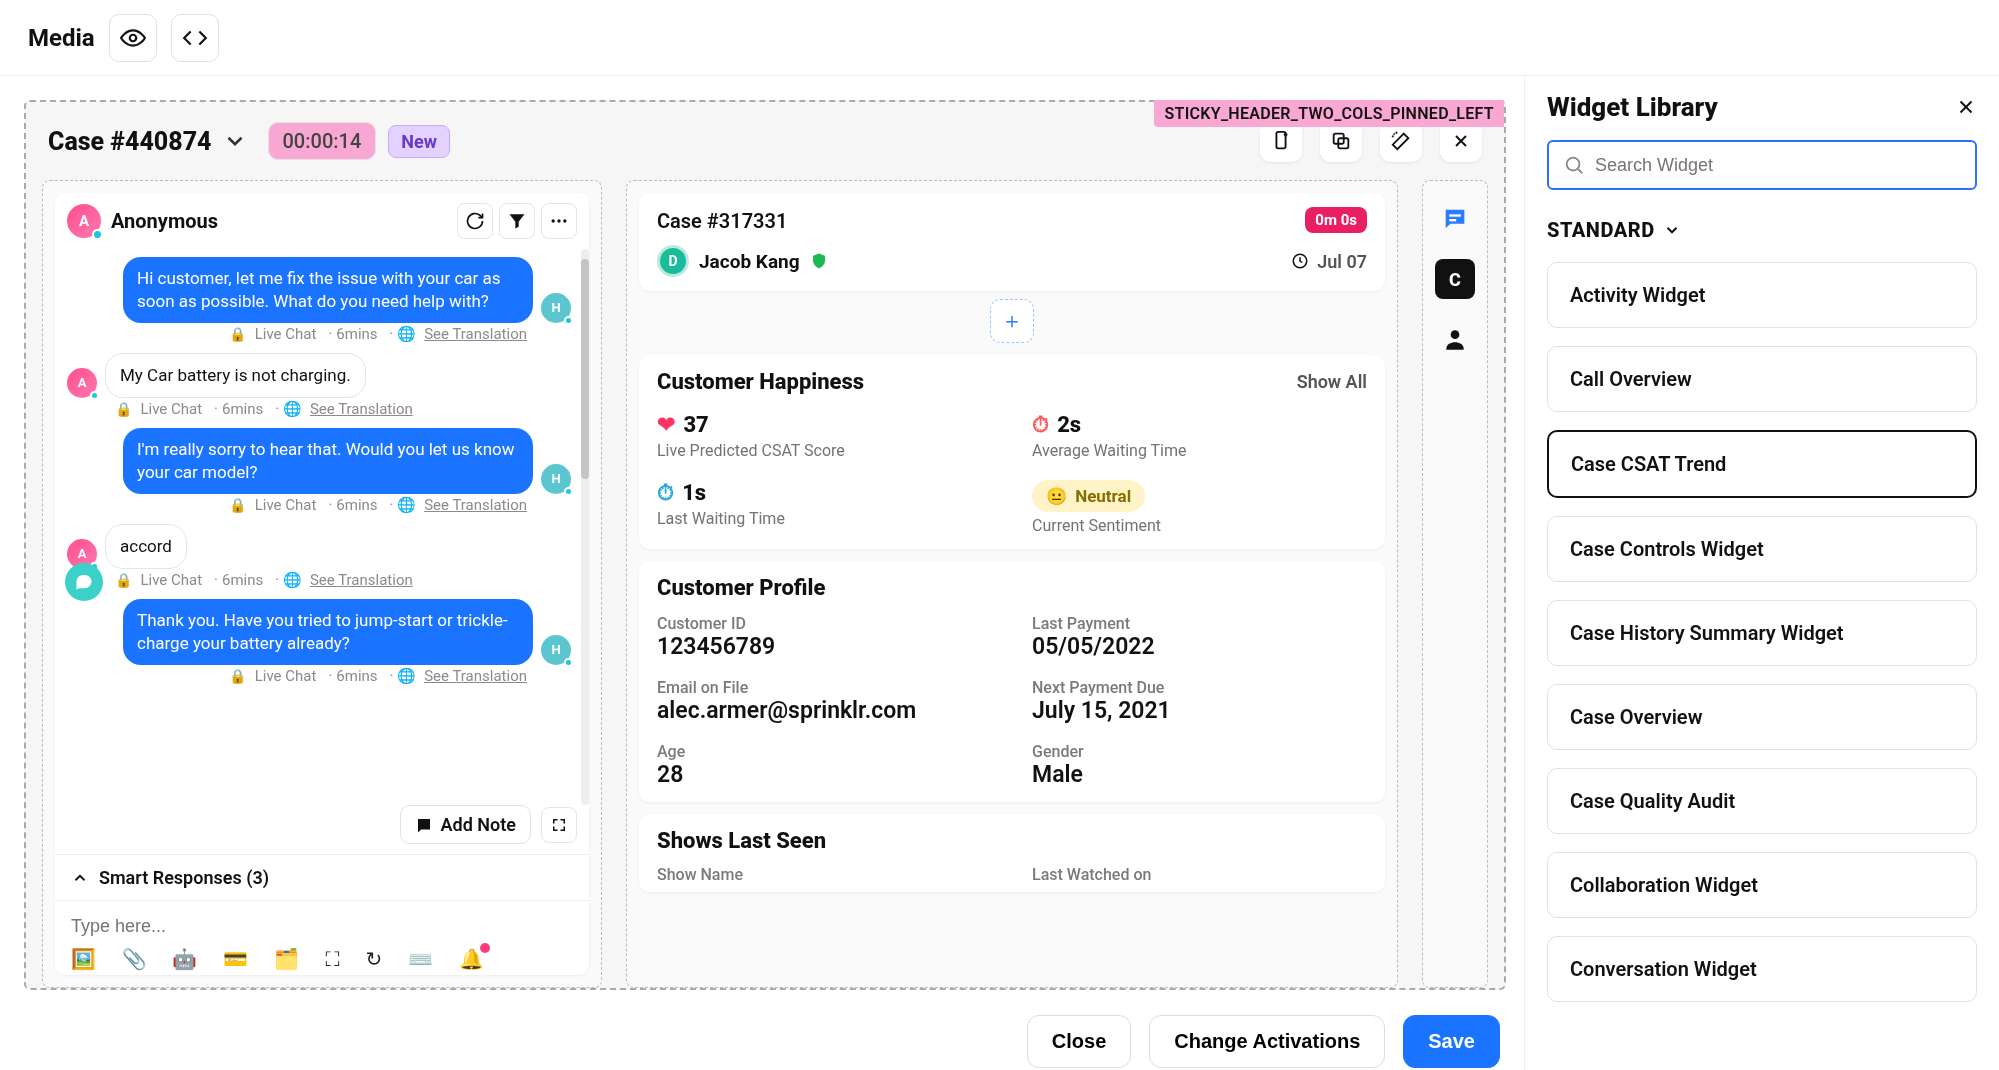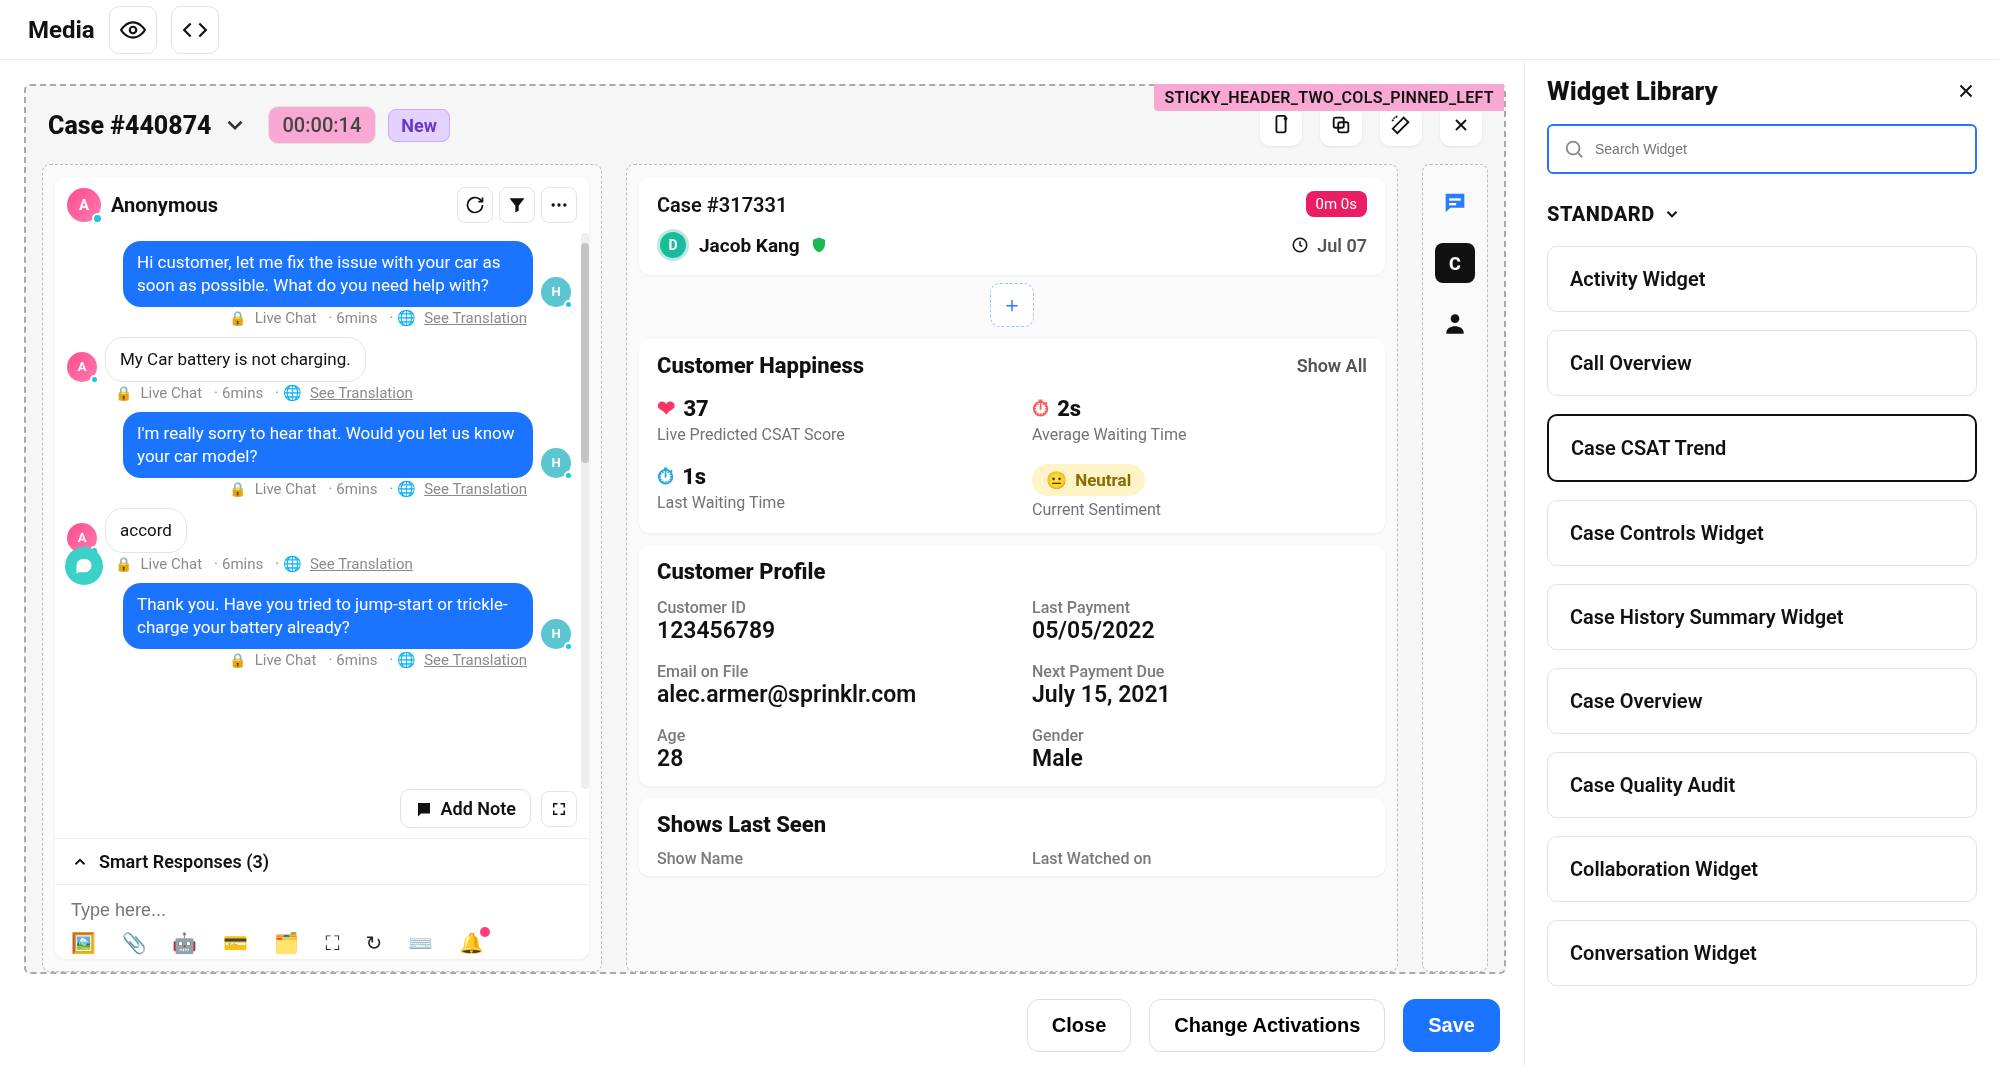--- a/index.html
+++ b/index.html
@@ -1,18 +1,18 @@
 <!DOCTYPE html>
 <html><head>
 <meta charset="utf-8">
 <style>
   * { box-sizing: border-box; margin: 0; padding: 0; }
   body { font-family: -apple-system, BlinkMacSystemFont, "Segoe UI", Roboto, Helvetica, Arial, sans-serif; color: #111; background: #fff; overflow: hidden; width: 1999px; height: 1070px; font-size:18px; }
   .row { display:flex; align-items:center; }
-  .topbar { height:60px; padding: 0 28px; display:flex; align-items:center; gap:14px; border-bottom:1px solid #eee; }
+  .topbar { height:76px; padding: 0 28px; display:flex; align-items:center; gap:14px; border-bottom:1px solid #eee; }
   .topbar h1 { font-size:24px; font-weight:700; }
   .sqbtn { width:48px; height:48px; border:1px solid #e2e2e2; border-radius:10px; display:flex; align-items:center; justify-content:center; background:#fff; }
   .main { display:flex; height:calc(100% - 64px); }
   .workspace-wrap { flex:1; padding:24px 18px 0 24px; position:relative; }
   .ws-border { position:relative; border:2px dashed #aaa; border-radius:6px; height:890px; background:#f6f6f6; }
   .layout-tag { position:absolute; right:0; top:-2px; background:#f9a8d4; color:#111; font-size:16px; font-weight:600; padding:4px 10px; border-radius:0 0 0 4px; letter-spacing:.3px; }
   .case-hdr { display:flex; align-items:center; padding:18px 22px; gap:10px; }
   .case-hdr h2 { font-size:25px; font-weight:800; }
   .chev { width:26px; height:26px; }
   .timer { border:1px solid #e3e3e3; background:#f9a8d4; border-radius:10px; padding:6px 14px; font-size:20px; font-weight:500; color:#444; margin-left:10px; }
@@ -56,21 +56,21 @@
   .resp-toggle { border-top:1px solid #eee; padding:12px 16px; display:flex; align-items:center; gap:10px; font-weight:600; }
   .compose-area { border-top:1px solid #eee; }
   .compose { padding:14px 16px 2px; }
   .compose input { border:none; outline:none; width:100%; font-size:18px; color:#666; }
   .compose-icons { display:flex; gap:26px; padding:8px 16px 4px; align-items:center; font-size:20px; color:#222; }
   .compose-icons .pulse { position:relative; }
   .compose-icons .pulse .rd { position:absolute; top:-4px; right:-6px; width:10px; height:10px; border-radius:50%; background:#ff3b7f; }
   .mid-scroll { height:100%; padding:0 0 10px 0; overflow:hidden; position:relative; }
   .case-card { margin:12px; background:#fff; border-radius:10px; box-shadow:0 1px 3px rgba(0,0,0,.06); padding:14px 18px; }
   .case-top { display:flex; align-items:flex-end; justify-content:space-between; }
-  .pill-red { background:#e91e63; color:#fff; font-weight:400; border-radius:8px; padding:4px 10px; font-size:15px; }
+  .pill-red { background:#e91e63; color:#fff; font-weight:700; border-radius:8px; padding:4px 10px; font-size:15px; }
   .case-sub { display:flex; align-items:center; justify-content:space-between; margin-top:12px; }
   .case-agent { display:flex; align-items:center; gap:10px; }
   .agent-av { width:32px; height:32px; border-radius:50%; background:linear-gradient(135deg,#14c38e,#1db6a8); color:#fff; display:flex; align-items:center; justify-content:center; font-weight:700; font-size:14px; border:3px solid #bce9df; }
   .shield { color:#1db954; }
   .addplus-wrap { width:100%; display:flex; justify-content:center; margin-top:-4px;}
   .addplus { width:44px; height:44px; border:1px dashed #9cc2ff; border-radius:10px; display:flex; align-items:center; justify-content:center; color:#2b7bff; background:#fff; font-size:22px; }
   .sec-title-row { display:flex; justify-content:space-between; align-items:center; }
   .sec-title { font-size:22px; font-weight:800; }
   .showall { color:#555; font-weight:600; }
   .kpi-grid { display:grid; grid-template-columns:1fr 1fr; gap:20px 40px; margin-top:18px; }
@@ -82,21 +82,21 @@
   .sent-pill { background:#fff3c8; color:#8a6d00; border-radius:999px; padding:6px 14px; display:inline-flex; align-items:center; gap:8px; font-weight:700; font-size:17px; }
   .profile-grid { display:grid; grid-template-columns:1fr 1fr; gap:18px 40px; margin-top:14px; }
   .pf .label { color:#7a7a7a; font-size:16px; font-weight:500; }
   .pf .val { font-size:23px; margin-top:0; font-weight:600; }
   .shows-cols { display:grid; grid-template-columns:1fr 1fr; gap:40px; margin-top:12px; color:#7a7a7a; font-weight:500; font-size:16px; }
   
   .library { width:475px; border-left:1px solid #eee; padding:16px 22px 0 22px; height:100%; overflow:hidden; }
   .lib-hdr { display:flex; justify-content:space-between; align-items:center; margin-bottom:18px; }
   .lib-hdr h2 { font-size:26px; font-weight:800; }
   .search-box { border:2px solid #2b72ff; border-radius:6px; display:flex; align-items:center; padding:12px 14px; gap:10px; margin-bottom:28px; }
-  .search-box input { border:none; outline:none; font-size:14px; flex:1; color:#444; }
+  .search-box input { border:none; outline:none; font-size:18px; flex:1; color:#444; }
   .lib-cat { display:flex; align-items:center; gap:8px; font-weight:800; font-size:20px; color:#111; margin-bottom:20px; letter-spacing:.5px; }
   .widget-list { display:flex; flex-direction:column; gap:18px; overflow-y:auto; padding-bottom:20px; max-height: calc(100% - 170px); }
   .widget-item { border:1.5px solid #e2e2e2; border-radius:10px; padding:20px 22px; font-size:20px; font-weight:600; }
   .widget-item.selected { border:2px solid #111; }
   
   .bottom-actions { position:absolute; right:24px; bottom:14px; display:flex; gap:18px; }
   .btn { border-radius:12px; padding:14px 24px; font-size:20px; font-weight:700; }
   .btn-outline { background:#fff; border:1.5px solid #ddd; }
   .btn-primary { background:#1a74ff; border:1px solid #1a74ff; color:#fff; }
   

